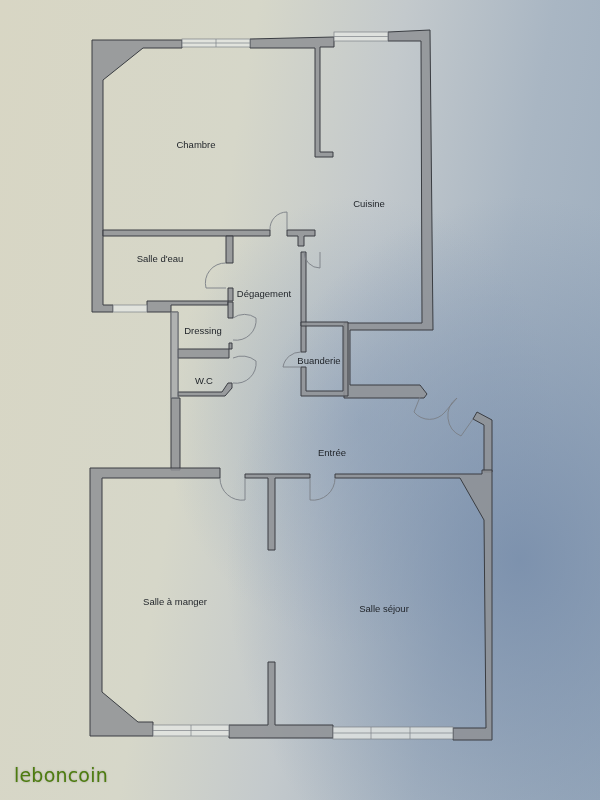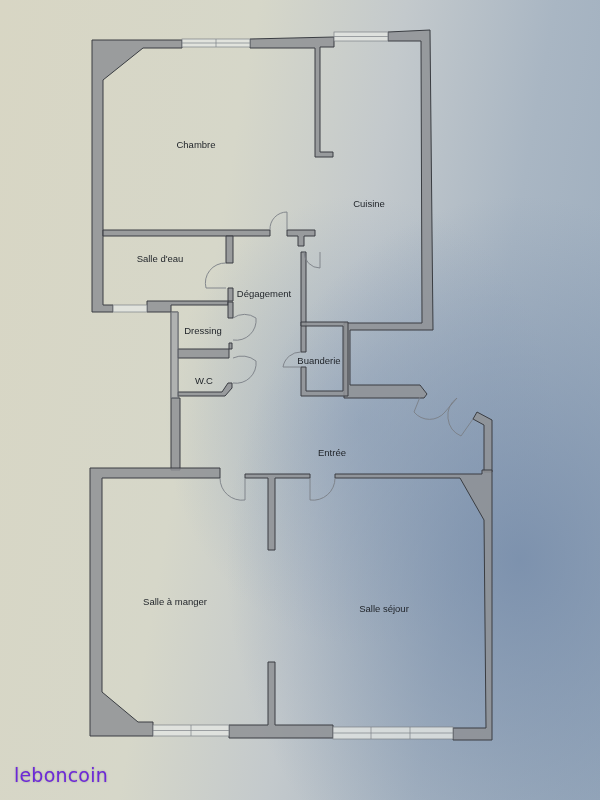--- a/index.html
+++ b/index.html
@@ -4,21 +4,21 @@
 <style>
   html,body{margin:0;padding:0;}
   body{width:600px;height:800px;overflow:hidden;position:relative;font-family:"Liberation Sans",sans-serif;}
   .bg{position:absolute;left:0;top:0;width:600px;height:800px;
       background:
         radial-gradient(ellipse 420px 520px at 520px 560px, rgba(118,140,170,0.85), rgba(118,140,170,0) 70%),
         radial-gradient(ellipse 260px 300px at 360px 420px, rgba(140,160,185,0.55), rgba(140,160,185,0) 75%),
         linear-gradient(100deg,#d8d6c4 0%,#d6d7c9 35%,#c3c9cc 55%,#a9b6c3 75%,#9aabbd 100%);}
   svg.plan{position:absolute;left:0;top:0;}
   .room-label{position:absolute;font-size:9.5px;color:#1e2227;white-space:nowrap;transform:translate(-50%,-50%);}
-  .watermark{position:absolute;left:14px;top:764px;font-size:19px;color:#6d28d9;letter-spacing:0.2px;font-family:"DejaVu Sans",sans-serif;font-weight:normal;text-shadow:0 0 2px rgba(0,0,0,0.25);}
+  .watermark{position:absolute;left:14px;top:764px;font-size:19px;color:#4d7c0f;letter-spacing:0.2px;font-family:"DejaVu Sans",sans-serif;font-weight:normal;text-shadow:0 0 2px rgba(0,0,0,0.25);}
 </style>
 </head>
 <body>
 
 <div class="bg"></div>
 
 <svg class="plan" width="600" height="800" viewBox="0 0 600 800">
   <g fill="#8f9295" fill-opacity="0.85" stroke="#3a3d42" stroke-width="1">
 
     <path d="M92 40 L182 40 L182 48 L143 48 L103 80 L103 305 L113 305 L113 312 L92 312 Z"></path>

